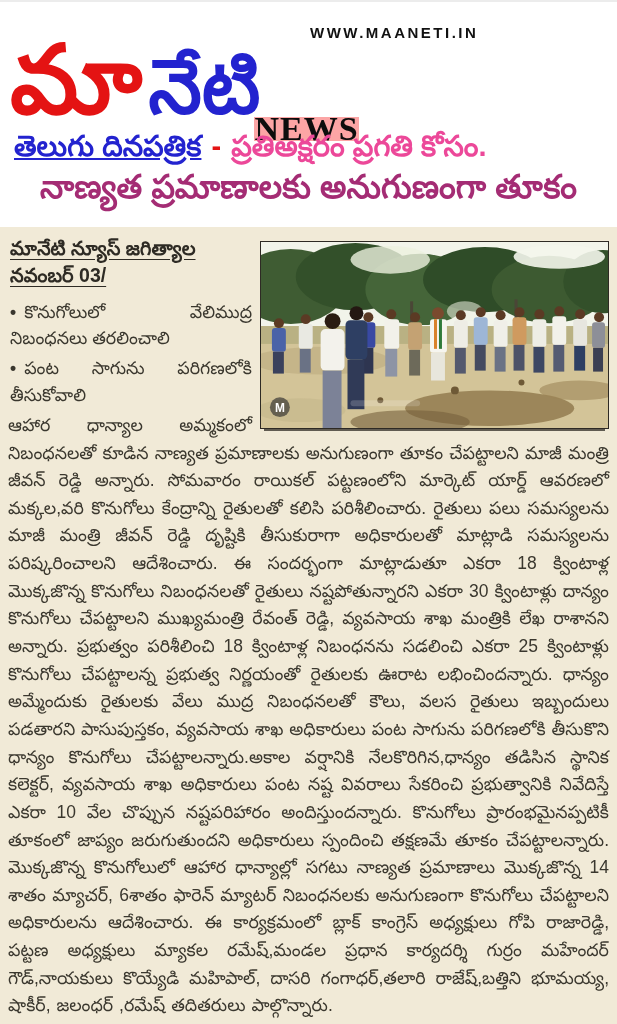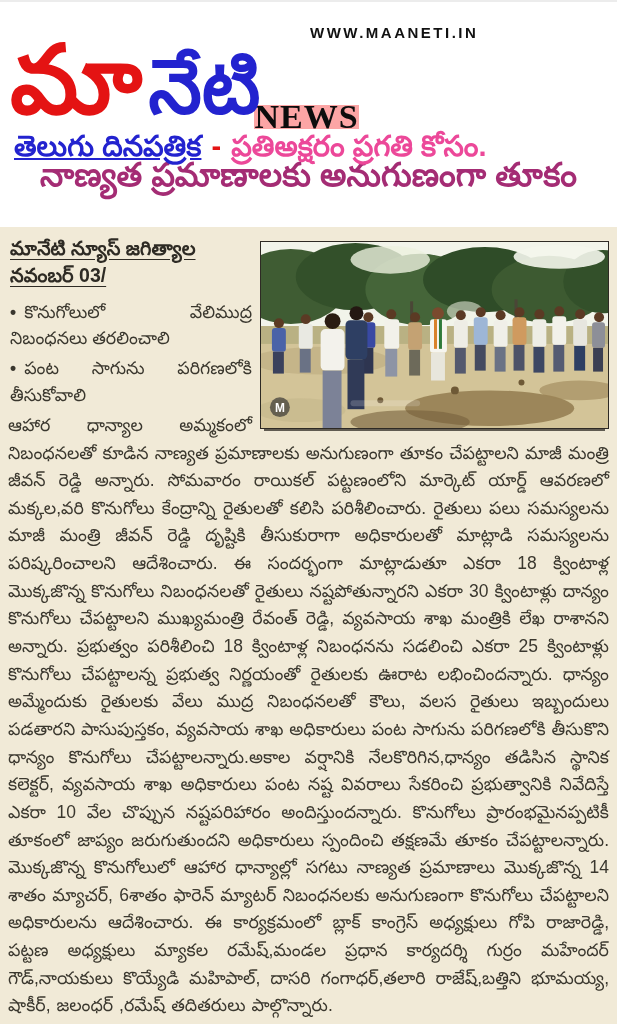--- a/index.html
+++ b/index.html
@@ -44,21 +44,21 @@
   .nav-center{
     flex:1; display:flex; align-items:center; justify-content:center;
     font-family:"Liberation Serif", serif; font-weight:bold;
     font-size:34px; letter-spacing:1px; color:#0d0d0d; background:#fca5a5;
   }
   .nav-right { width:254px; background:#14834a; margin-right:8px; }
 
   
   .headline {
     background:#ffffff; text-align:center;
-    padding:20px 28px 26px 28px;
+    padding:20px 28px 14px 28px;
     color:#a42c74; font-weight:bold;
     font-size:33px; line-height:1.57;
   }
 
   
   .article {
     flex:1; background:#f1ead7; color:#3a372e;
     padding:8px 8px 4px 8px;
     font-size:17.5px;
   }

